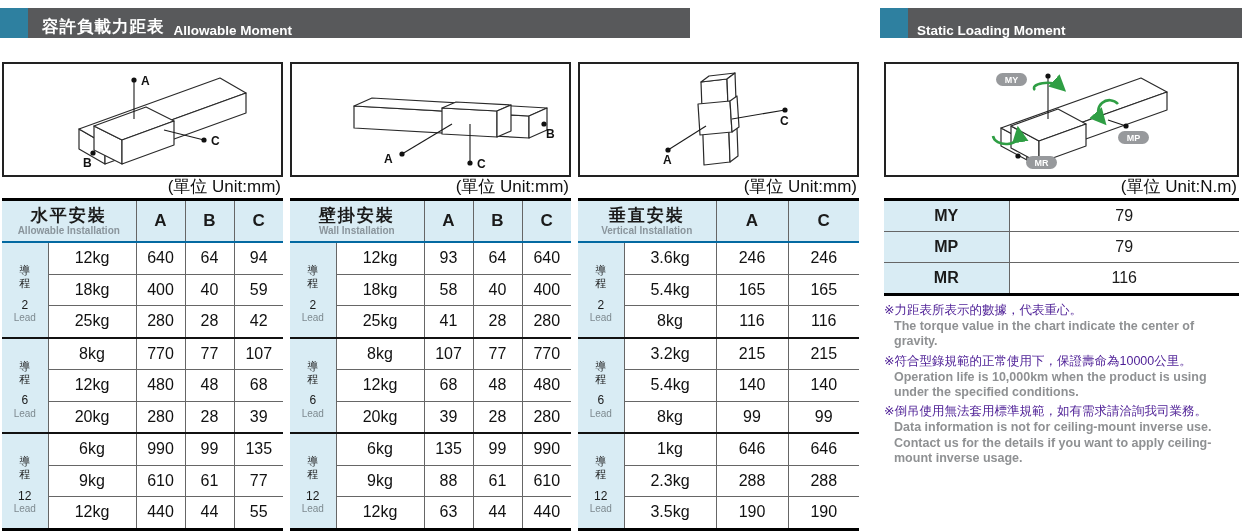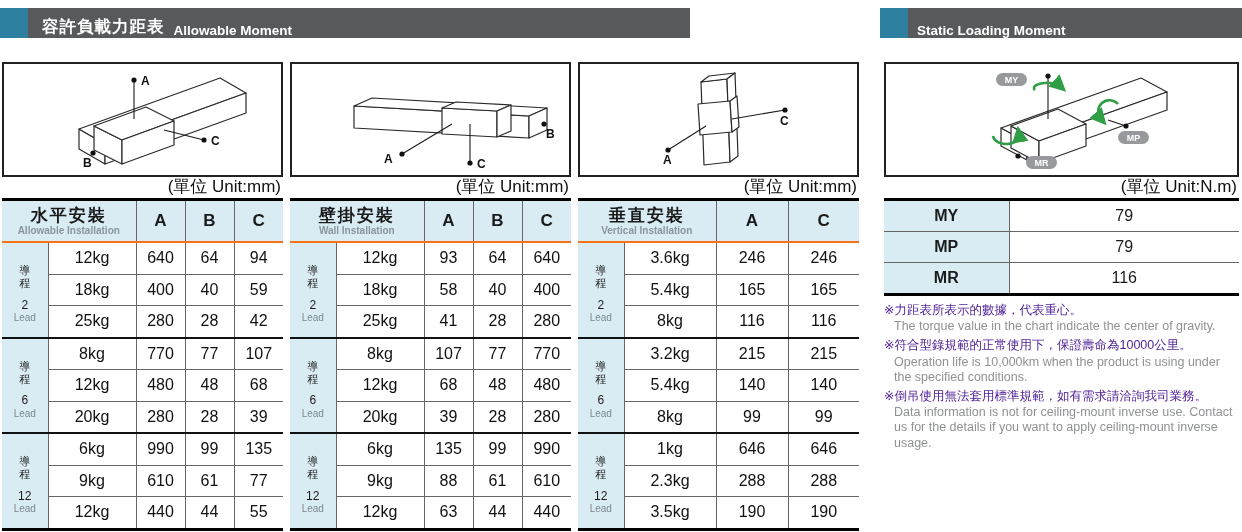--- a/index.html
+++ b/index.html
@@ -24,41 +24,41 @@
   .dbox{border:2px solid #222;height:111px;background:#fff;overflow:hidden;}
   .dbox svg{display:block;}
   .unit{text-align:right;font-size:17px;color:#111;padding:2px 2px 3px 0;height:16px;line-height:16px;}
 
   
   table.dtable,table.stable{border-collapse:collapse;table-layout:fixed;width:100%;
       border-top:3px solid #000;border-bottom:3px solid #000;}
   .dtable th,.dtable td,.stable th,.stable td{border:1px solid #666;text-align:center;vertical-align:middle;padding:0;}
   .dtable tr > *:first-child,.stable tr > *:first-child{border-left:none;}
   .dtable tr > *:last-child,.stable tr > *:last-child{border-right:none;}
-  .dtable thead th{background:#d9ecf4;border-bottom:2px solid #f97316;height:40px;}
+  .dtable thead th{background:#d9ecf4;border-bottom:2px solid #0369a1;height:40px;}
   .thead-title .tt-zh{font-size:17px;font-weight:bold;letter-spacing:2px;line-height:1.15;}
   .thead-title .tt-en{font-size:10px;color:#8a959c;line-height:1.1;}
   .col-letter{font-size:17px;font-weight:bold;}
   .dtable tbody td{height:30.5px;font-size:16px;}
   .dtable tbody tr.group-start > *{border-top:2px solid #111;}
   td.lead{background:#d9ecf4;padding:2px 0;}
   .lead-zh{width:13px;margin:8px auto;word-break:break-all;font-size:11px;line-height:1.2;color:#1a1a1a;}
   .lead-num{font-size:12px;line-height:1.15;}
   .lead-en{font-size:10px;color:#7e8a90;line-height:1.1;}
   td.load,td.val{color:#111;}
 
   
   .stable th{background:#d9ecf4;font-size:16px;font-weight:bold;height:30px;}
   .stable td{font-size:16px;height:30px;}
 
   
   .notes{margin-top:5px;}
   .note{margin-bottom:2px;}
   .note-zh{color:#4c1d95;font-size:12.5px;line-height:1.45;}
-  .note-en{color:#8f9193;font-size:12.5px;line-height:1.22;padding-left:10px;margin-bottom:2px;}
+  .note-en{color:#8f9193;font-size:12.5px;line-height:1.22;padding-left:10px;margin-bottom:2px;font-weight:bold;}
 
   
   .lineart{stroke:#2a2a2a;stroke-width:1.2;fill:#fff;stroke-linejoin:round;}
   .leader{stroke:#1a1a1a;stroke-width:1.1;fill:none;}
   .dot{fill:#111;}
   .ptlabel{font-size:12px;font-weight:bold;fill:#111;}
   .garc{stroke:#2f9e44;stroke-width:2.6;fill:none;}
   .badge{fill:#97999c;}
   .badge-t{font-size:9px;font-weight:bold;fill:#fff;text-anchor:middle;}
 </style>

